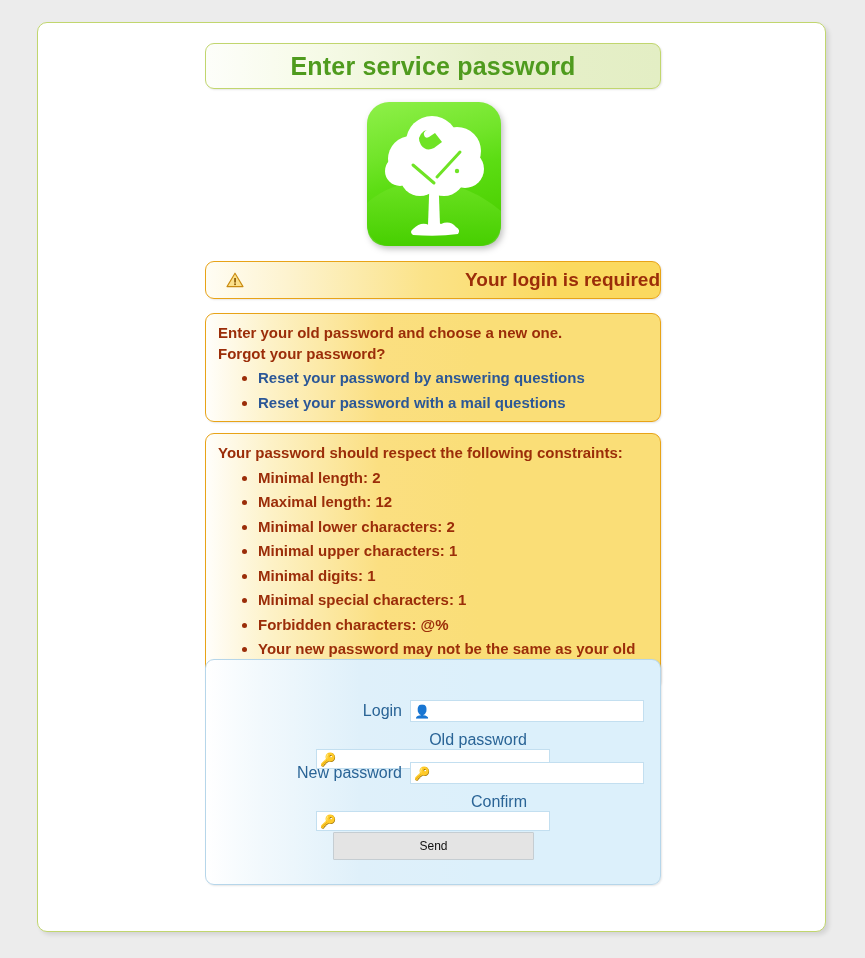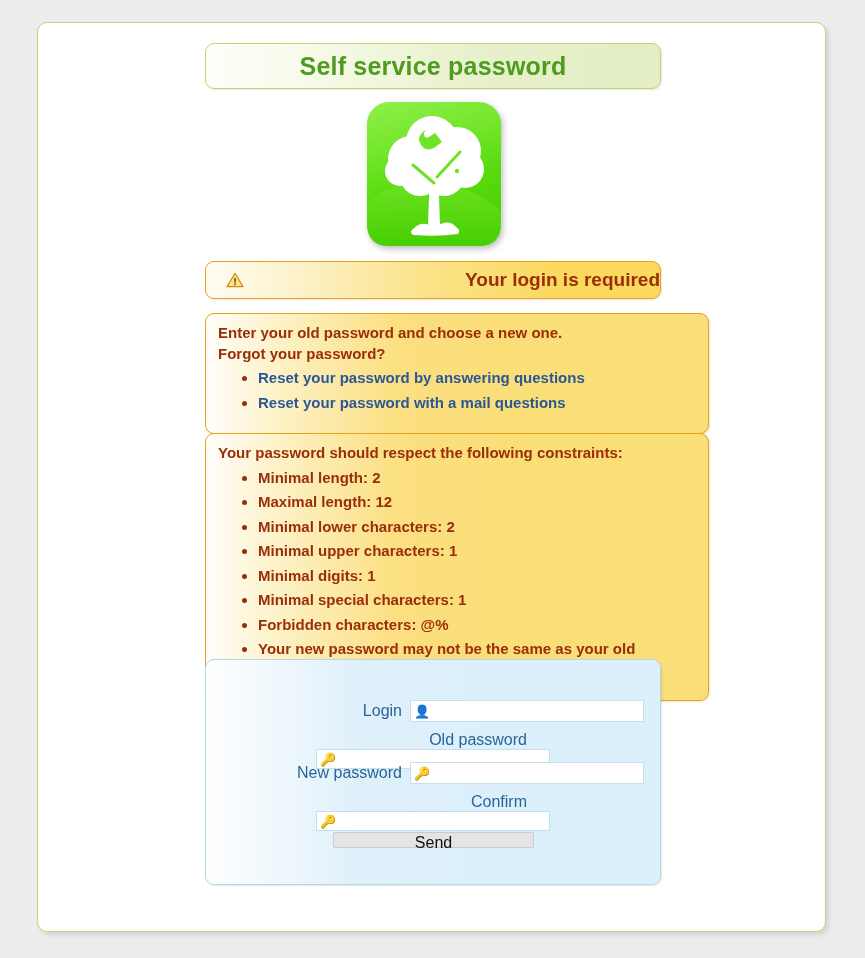--- a/index.html
+++ b/index.html
@@ -101,27 +101,27 @@
     text-align: right;
     font-size: 19px;
     font-weight: bold;
     color: #9b2d09;
   }
 
   
   .msg-box {
     position: absolute;
     left: 167px;
-    width: 504px;
+    width: 456px;
     box-sizing: border-box;
     border: 1px solid #e8a317;
     border-radius: 9px;
     background: linear-gradient(to right, #fffefb 0%, #fdf2c8 14%, #fbdf81 38%, #fade77 60%, #fade77 100%);
     box-shadow: 1px 1px 2px rgba(0,0,0,0.10);
-    padding: 9px 12px 16px 12px;
+    padding: 9px 12px 4px 12px;
     color: #9b2d09;
     font-size: 15px;
     font-weight: bold;
     line-height: 1.37;
   }
   .msg-box p {
     margin: 0;
   }
   .msg-box ul {
     margin: 0;
@@ -206,38 +206,38 @@
   #row-login    { top: 40px; }
   #row-oldpw    { top: 71px; flex-direction: column; }
   #row-newpw    { top: 102px; }
   #row-confirm  { top: 133px; flex-direction: column; }
 
   #send-button {
     position: absolute;
     left: 127px;
     top: 172px;
     width: 201px;
-    height: 16px;
+    height: 28px;
     background: #e4e4e4;
     border: 1px solid #c5cdd2;
     border-radius: 1px;
     font-family: "Liberation Sans", sans-serif;
-    font-size: 16px;
+    font-size: 12px;
     color: #101010;
     cursor: pointer;
   }
 </style>
 </head>
 <body>
 
 <div id="page-frame">
   <div class="inner">
 
     <div id="title-banner">
-      <span class="title-text">Self service password</span>
+      <span class="title-text">Enter service password</span>
     </div>
 
     <div id="logo-wrap">
       <svg id="logo-svg" width="140" height="150" viewBox="0 0 140 150">
         <defs>
           <linearGradient id="logoGrad" x1="0" y1="0" x2="0.25" y2="1">
             <stop offset="0%" stop-color="#8ff04a"></stop>
             <stop offset="38%" stop-color="#72e52a"></stop>
             <stop offset="60%" stop-color="#5cdd13"></stop>
             <stop offset="100%" stop-color="#4bd000"></stop>

